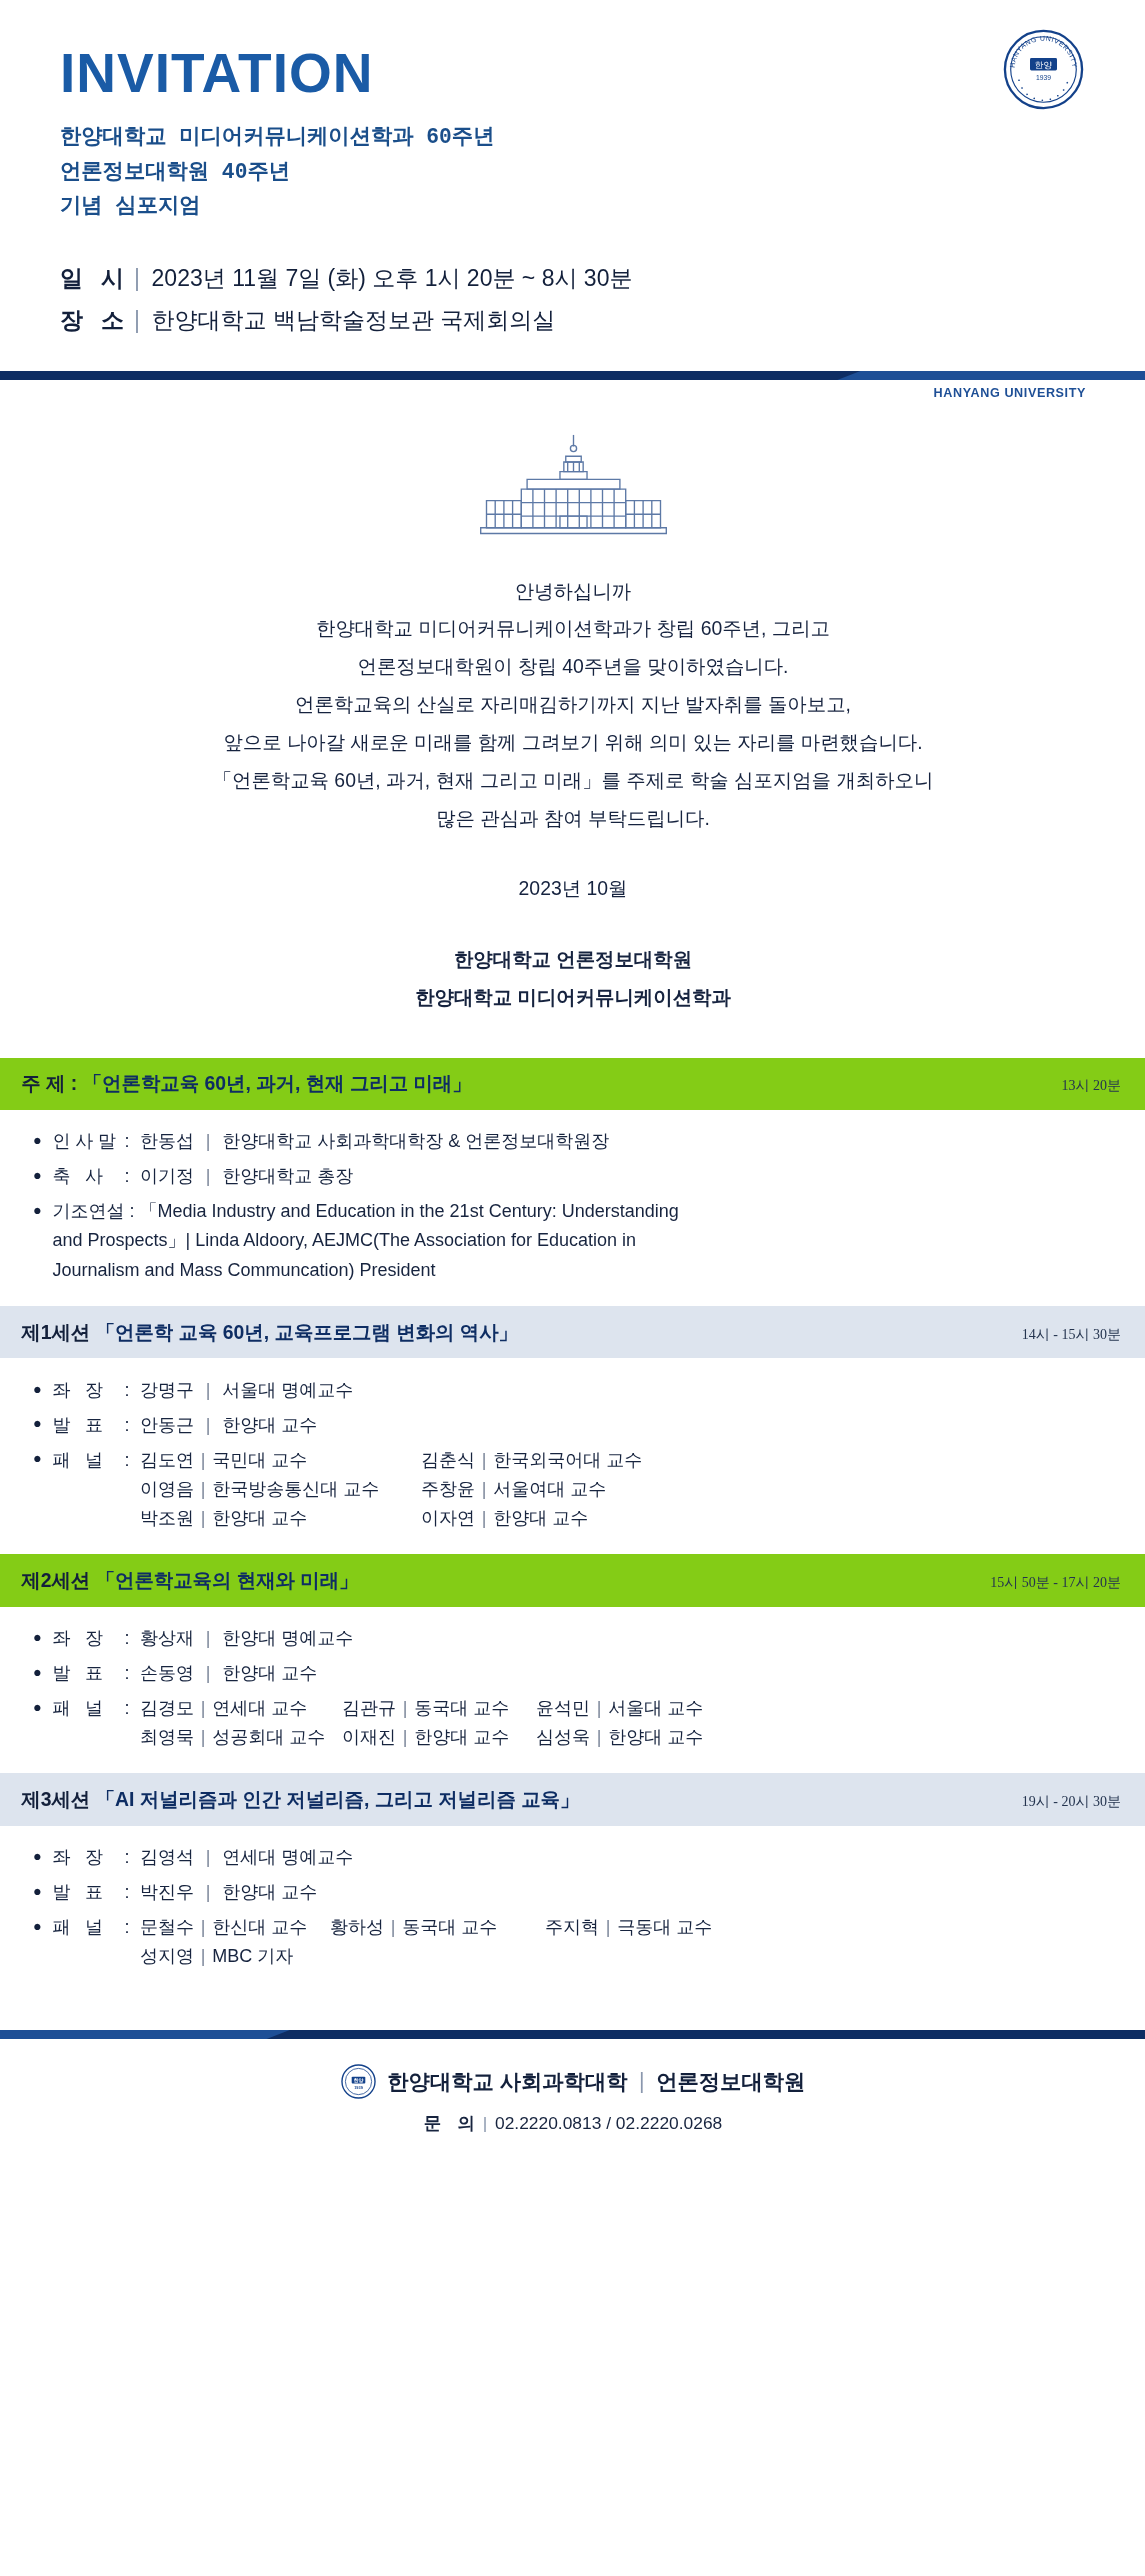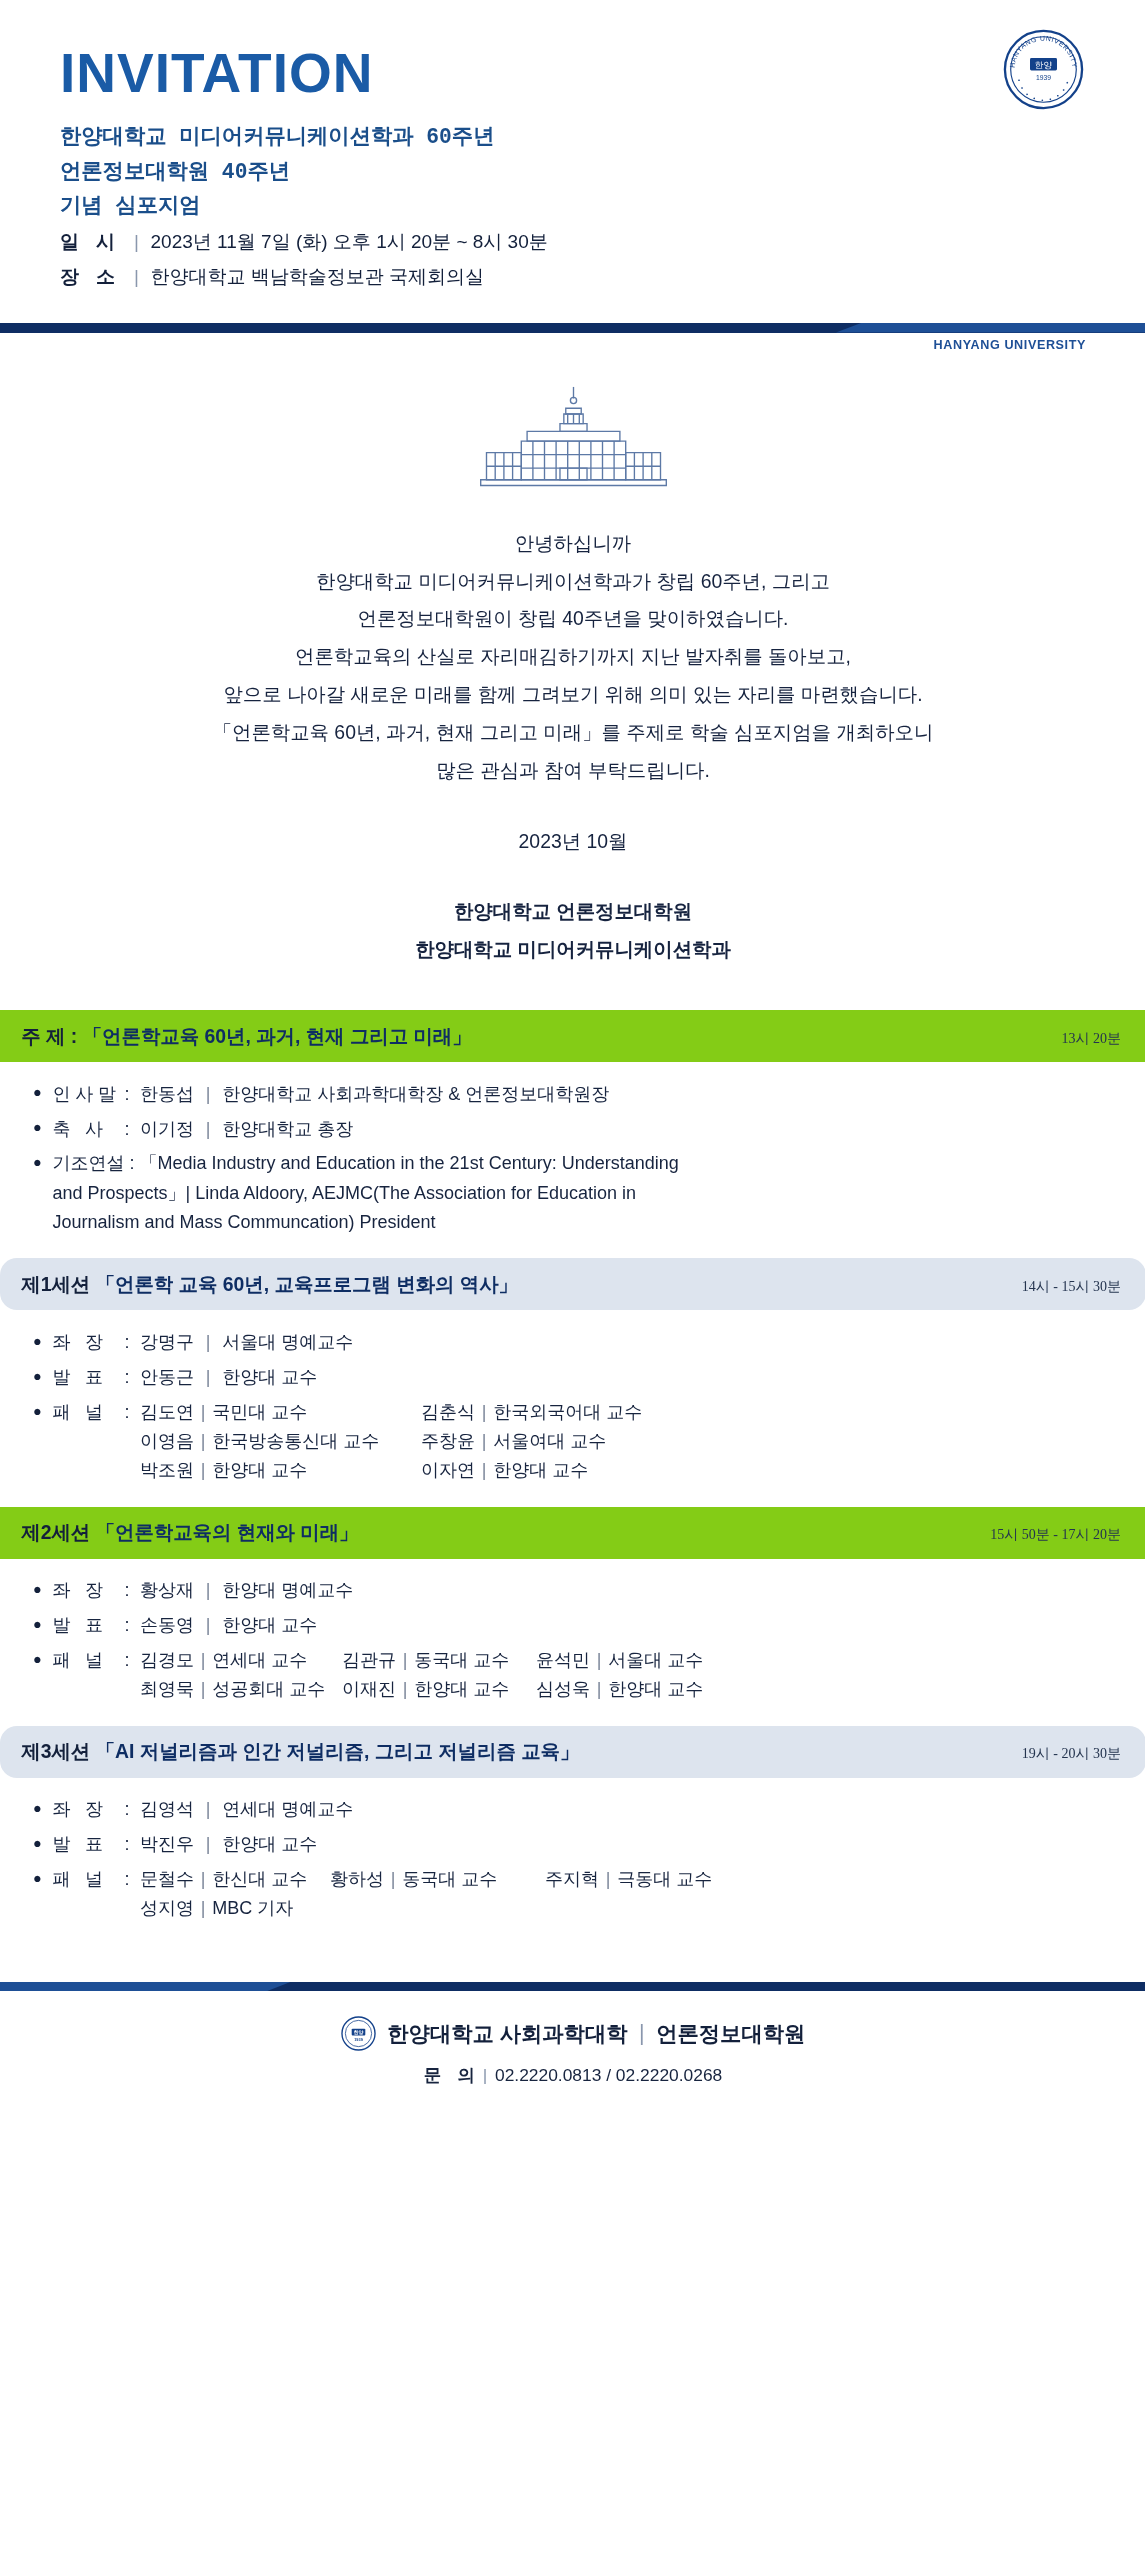--- a/index.html
+++ b/index.html
@@ -47,21 +47,22 @@
   .emblem {
     position: absolute;
     top: 29px;
     right: 62px;
     width: 81px;
     height: 81px;
   }
   .emblem svg { display: block; }
 
   .info-block {
-    font-size: 19px;
+    margin-top: 33px;
+    font-size: 23px;
     color: #13203b;
     line-height: 1.85;
   }
   .info-row { display: flex; align-items: baseline; white-space: nowrap; }
   .info-label {
     font-weight: bold;
     width: 74px;
     letter-spacing: 5.8px;
     flex: none;
   }
@@ -126,21 +127,21 @@
   
   .sessions { margin-top: 41px; }
 
   .session-bar {
     background: #84cc16;
     padding: 12.6px 25px 12.6px 21.3px;
     display: flex;
     align-items: baseline;
     justify-content: space-between;
   }
-  .session-bar.alt { background: #dde4ee; border-radius: 17px; }
+  .session-bar.alt { background: #dde4ee; }
   .session-left {
     font-size: 19.4px;
     font-weight: bold;
     color: #13203b;
     white-space: nowrap;
   }
   .session-left .quoted { color: #0e2d63; }
   .session-time {
     font-size: 14px;
     color: #24344f;

